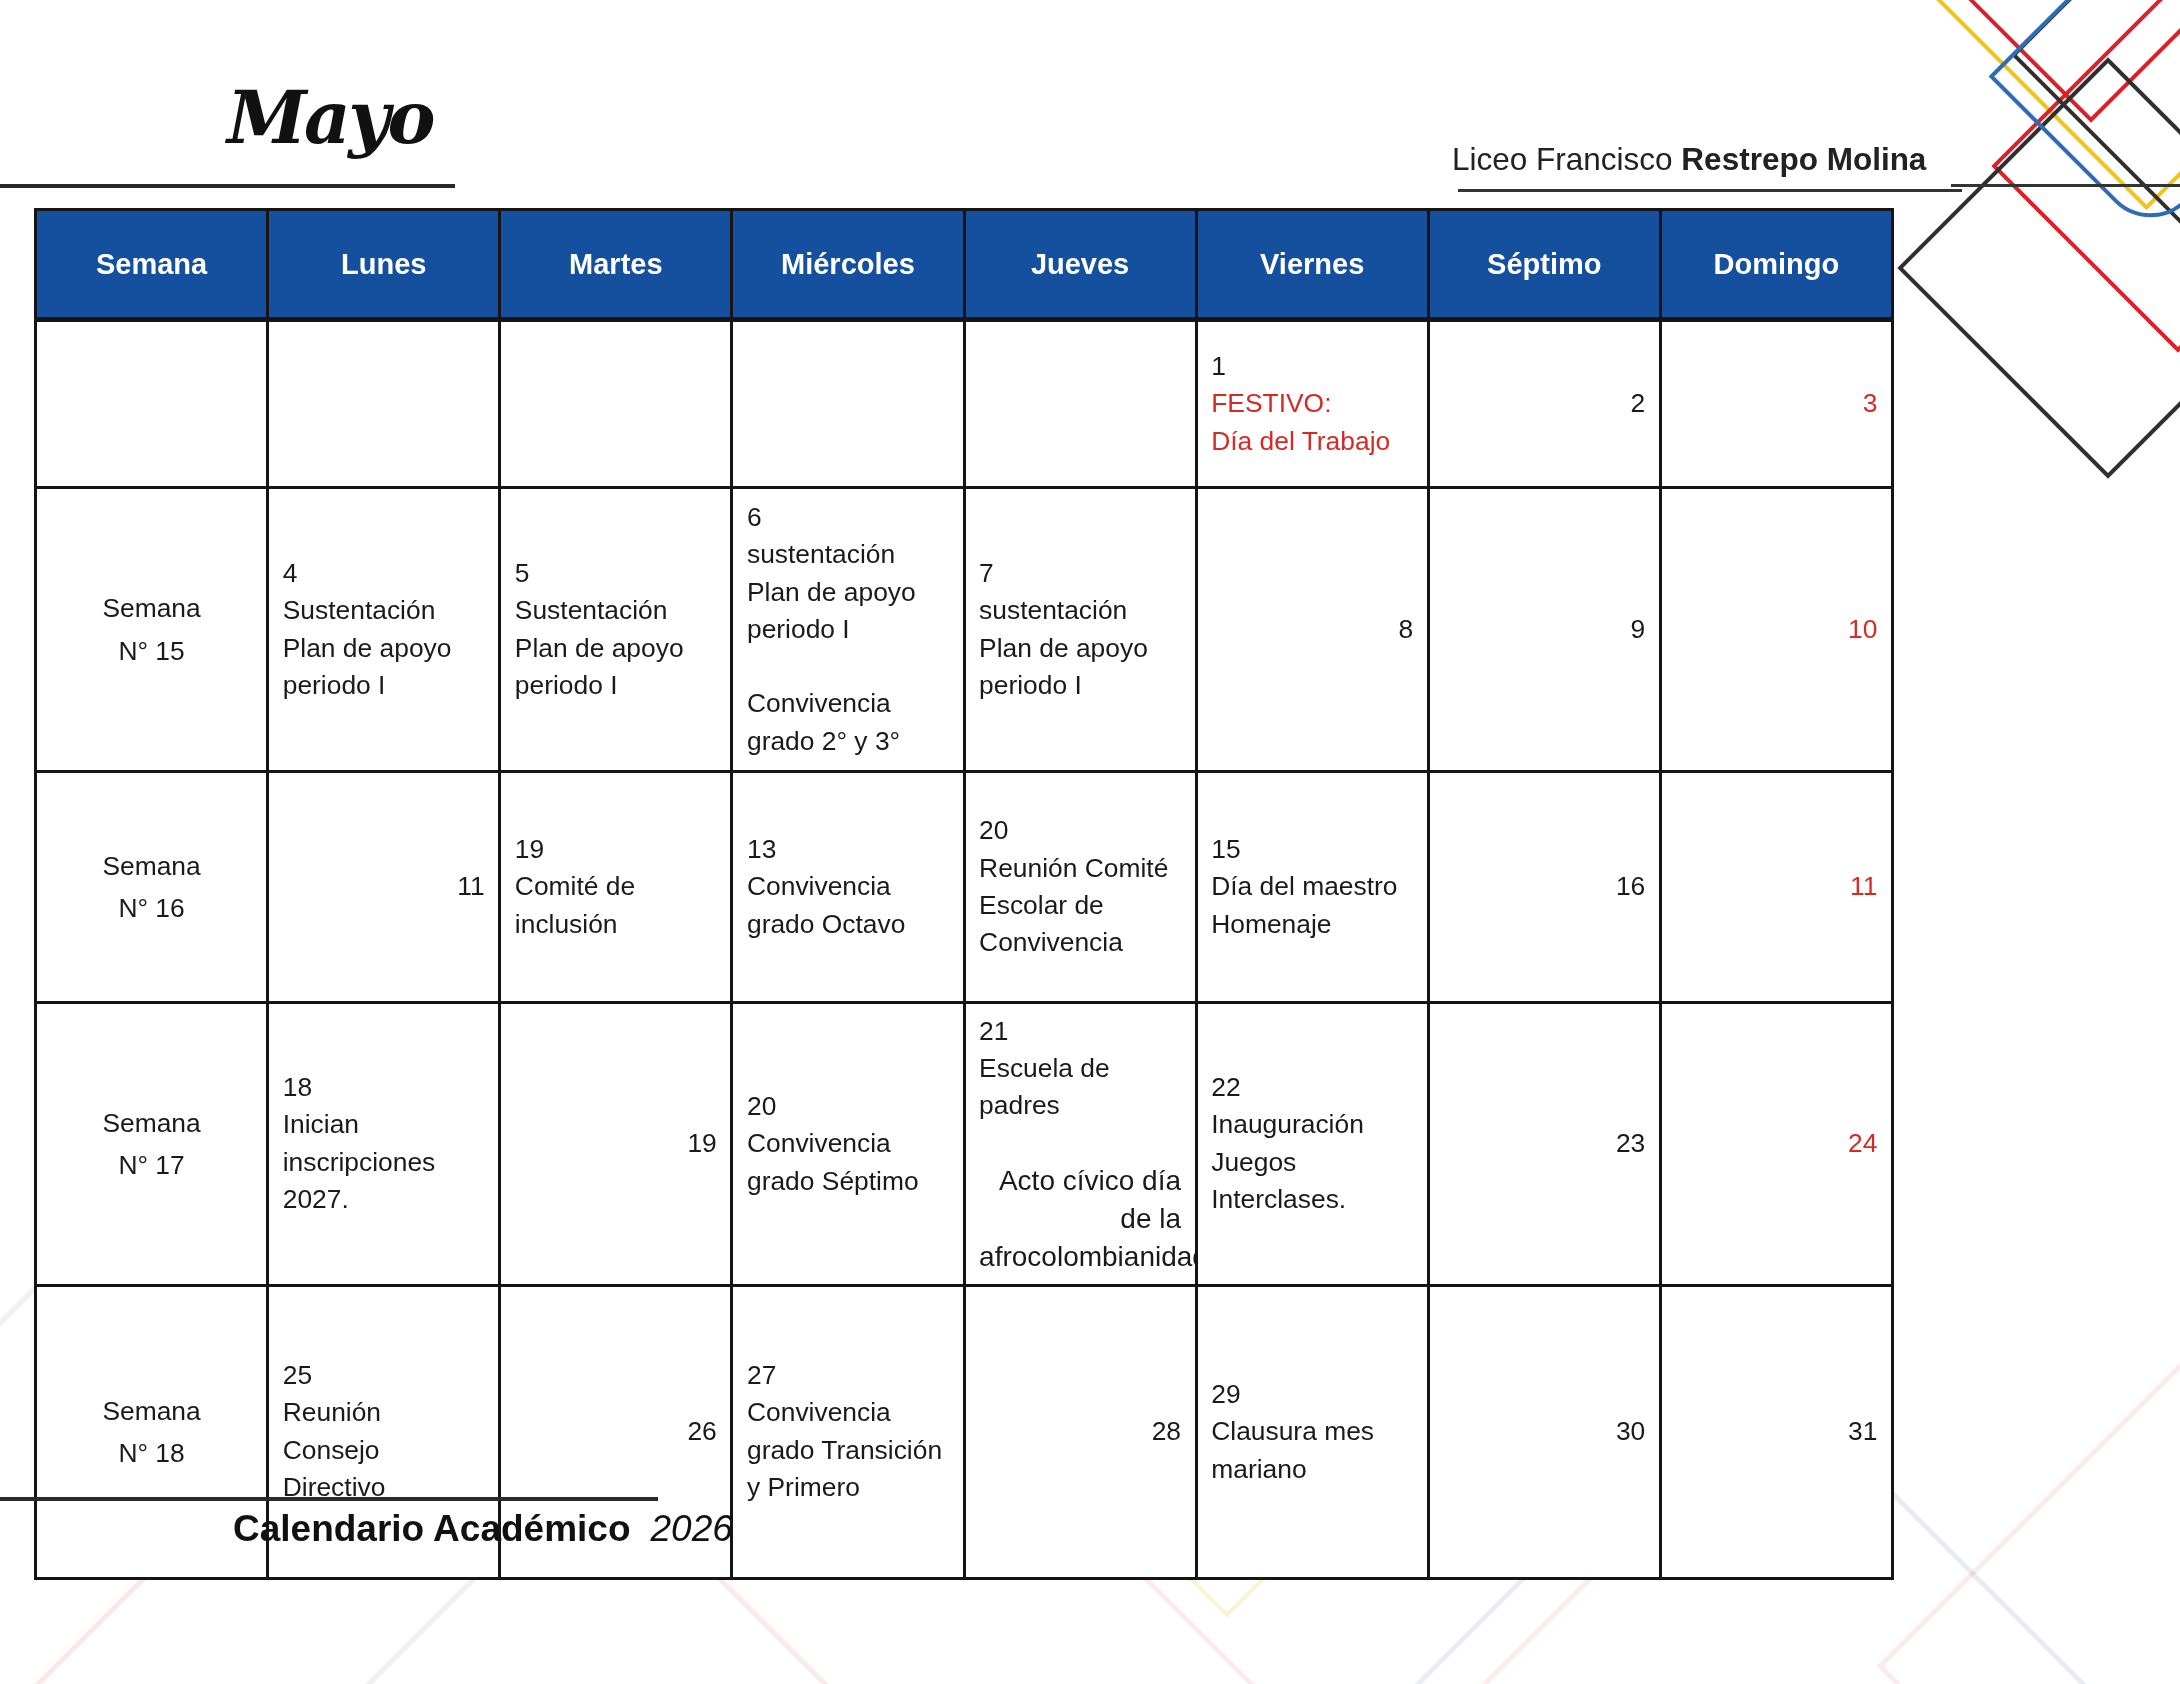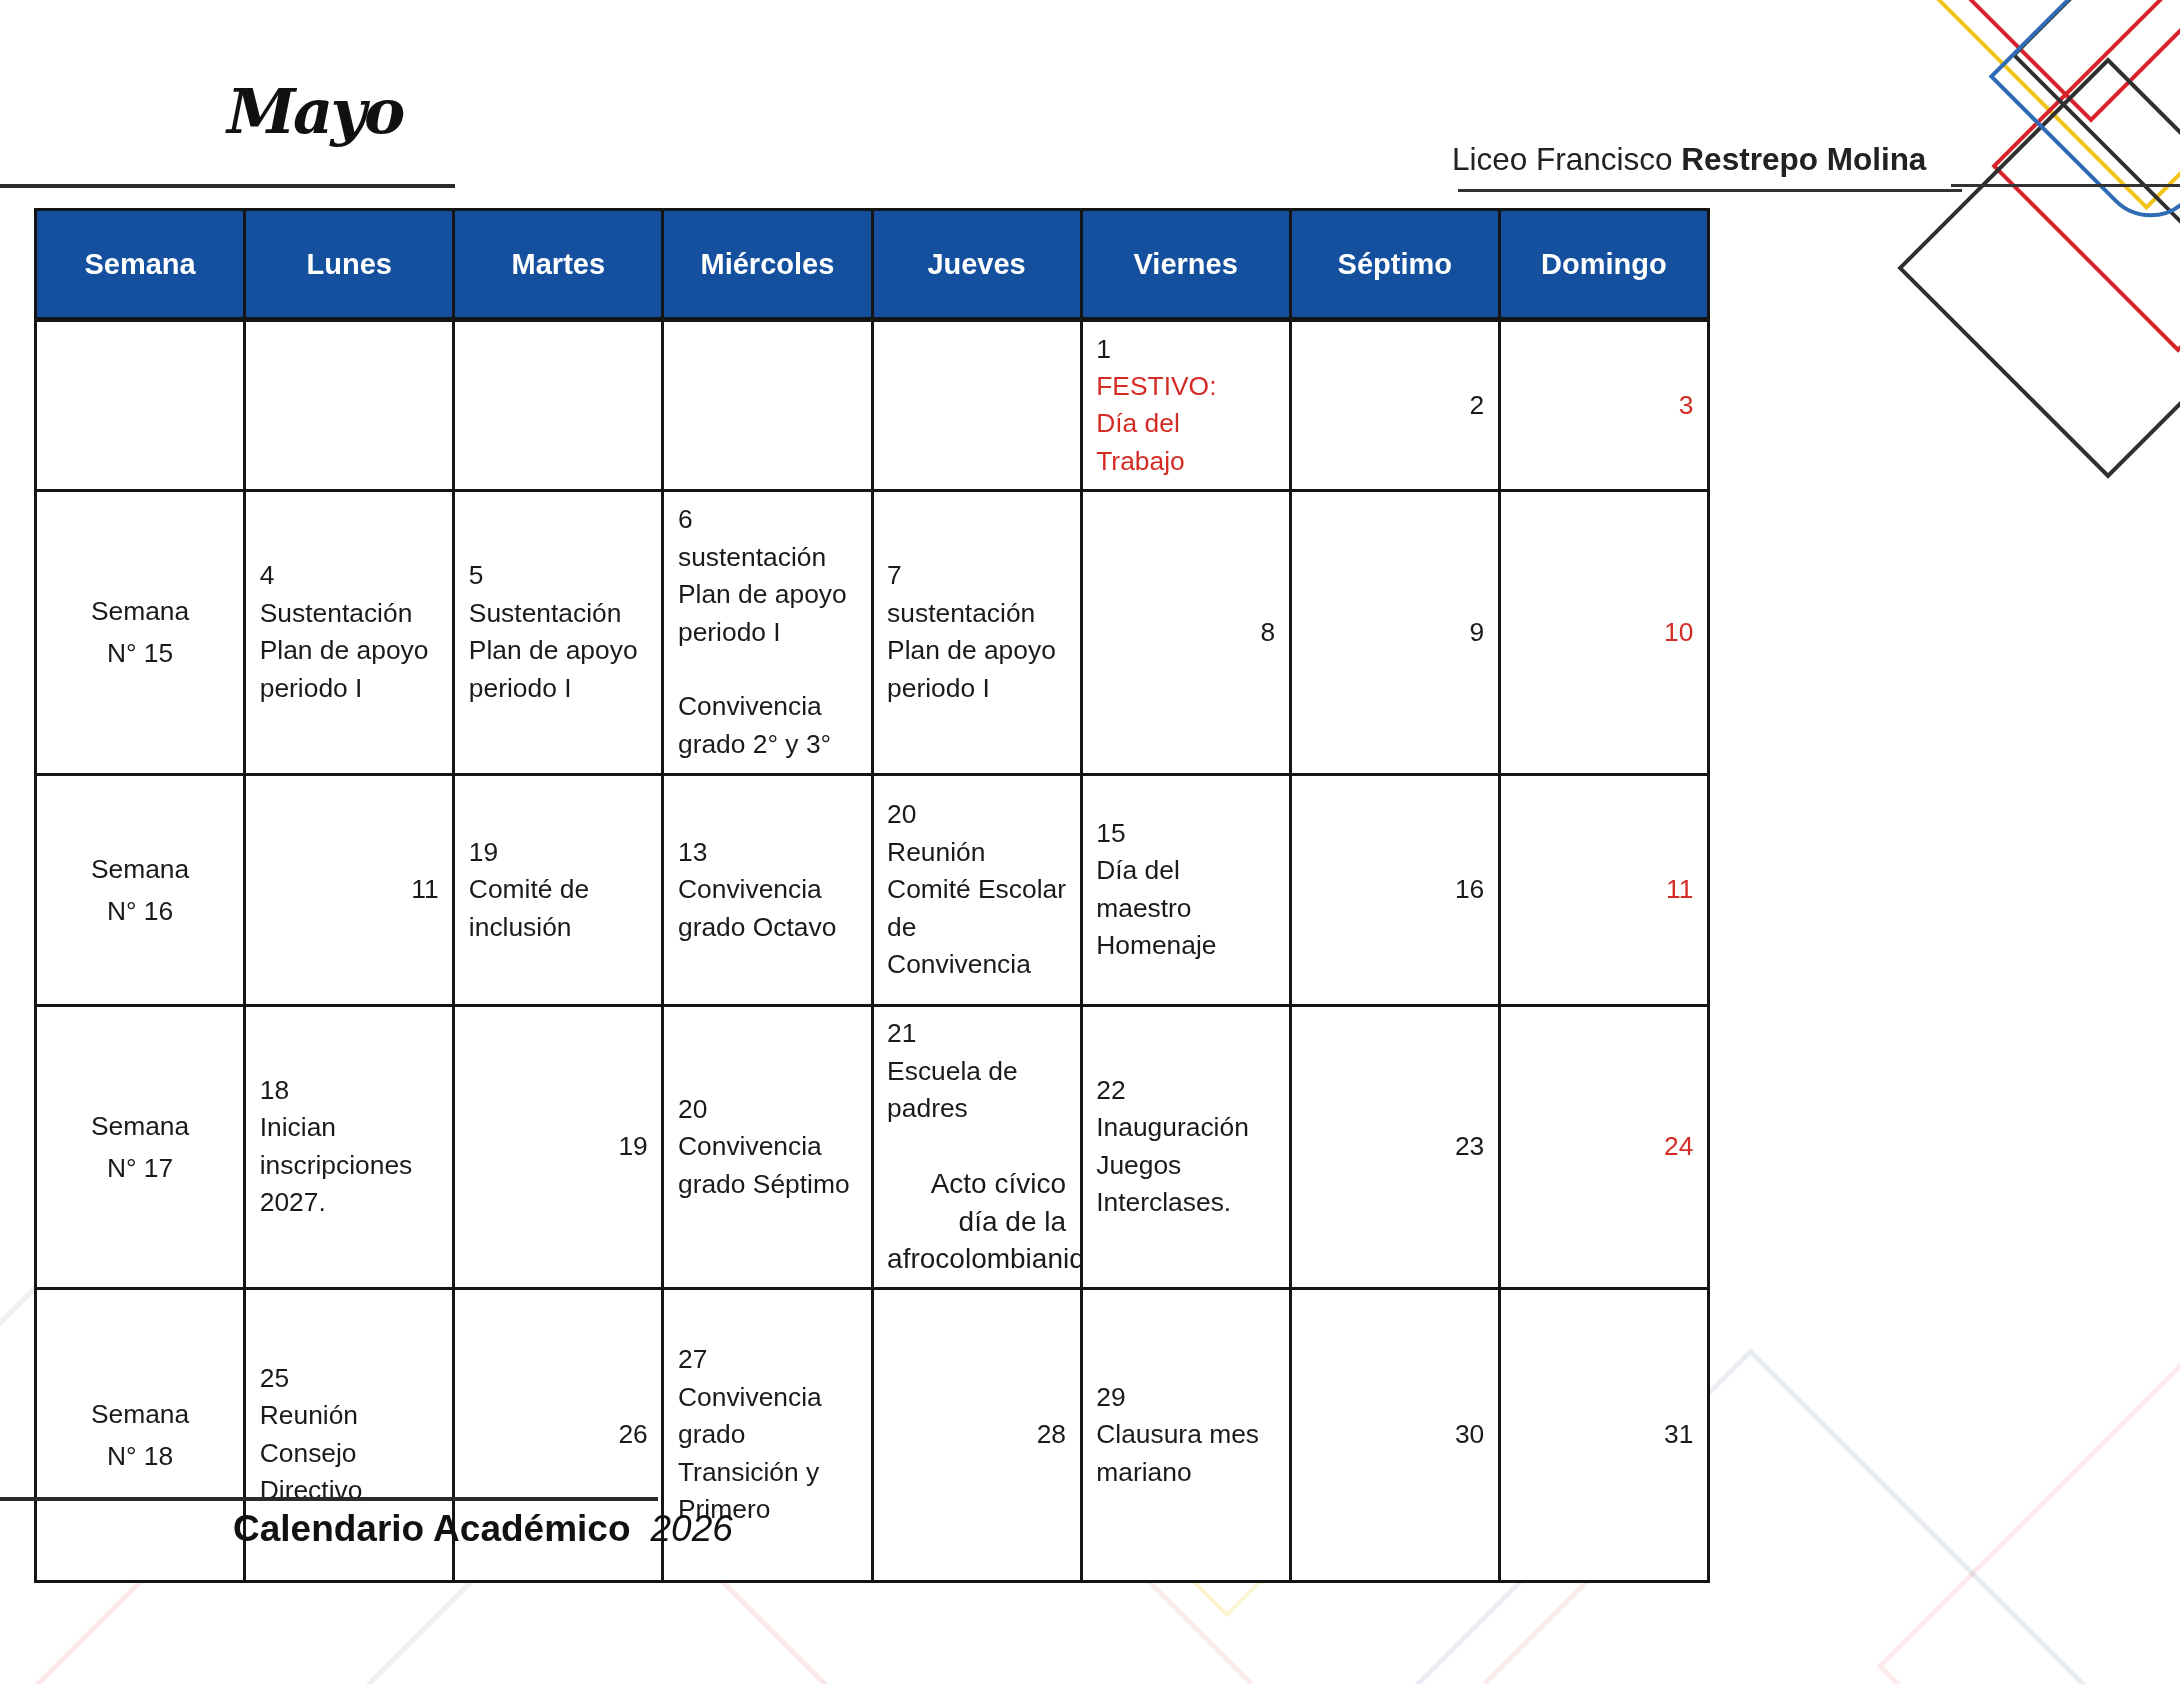--- a/index.html
+++ b/index.html
@@ -4,29 +4,29 @@
 <style>
   html,body{margin:0;padding:0;}
   .page{
     position:relative; width:2181px; height:1685px; background:#ffffff;
     overflow:hidden; font-family:"Liberation Sans",sans-serif; color:#1a1a1a;
   }
   
   .month-title{
     position:absolute; left:227px; top:75px; z-index:3;
     font-family:"DejaVu Serif",serif; font-style:italic; font-weight:700;
-    font-size:62px; letter-spacing:-2.6px; color:#111;
+    font-size:72px; letter-spacing:-2.6px; color:#111;
   }
   .title-underline{position:absolute; left:0; top:184px; width:455px; height:4.3px; background:#2a2a2a; z-index:3;}
   .school-name{position:absolute; left:1452px; top:141px; z-index:3; font-size:31.5px; color:#222; white-space:nowrap;}
   .school-name .bold{font-weight:700;margin-top:24px;}
   .school-underline{position:absolute; left:1458px; top:189px; width:504px; height:3.4px; background:#333; z-index:3;}
   
   .calendar-table{
-    position:absolute; left:34px; top:208px; width:1676px; z-index:2;
+    position:absolute; left:34px; top:208px; width:1860px; z-index:2;
     border-collapse:collapse; table-layout:fixed; background:#fff;
   }
   .calendar-table th, .calendar-table td{border:3.4px solid #151515;}
   .calendar-table th{
     background:var(--header-bg,#14509E); color:#fff; font-weight:700;
     font-size:29px; height:104px; border-bottom-width:5.1px; text-align:center;
   }
   .calendar-table td{
     font-size:26.4px; line-height:1.42; vertical-align:middle;
     padding:8.5px 13.6px; background:#fff; overflow:hidden;

